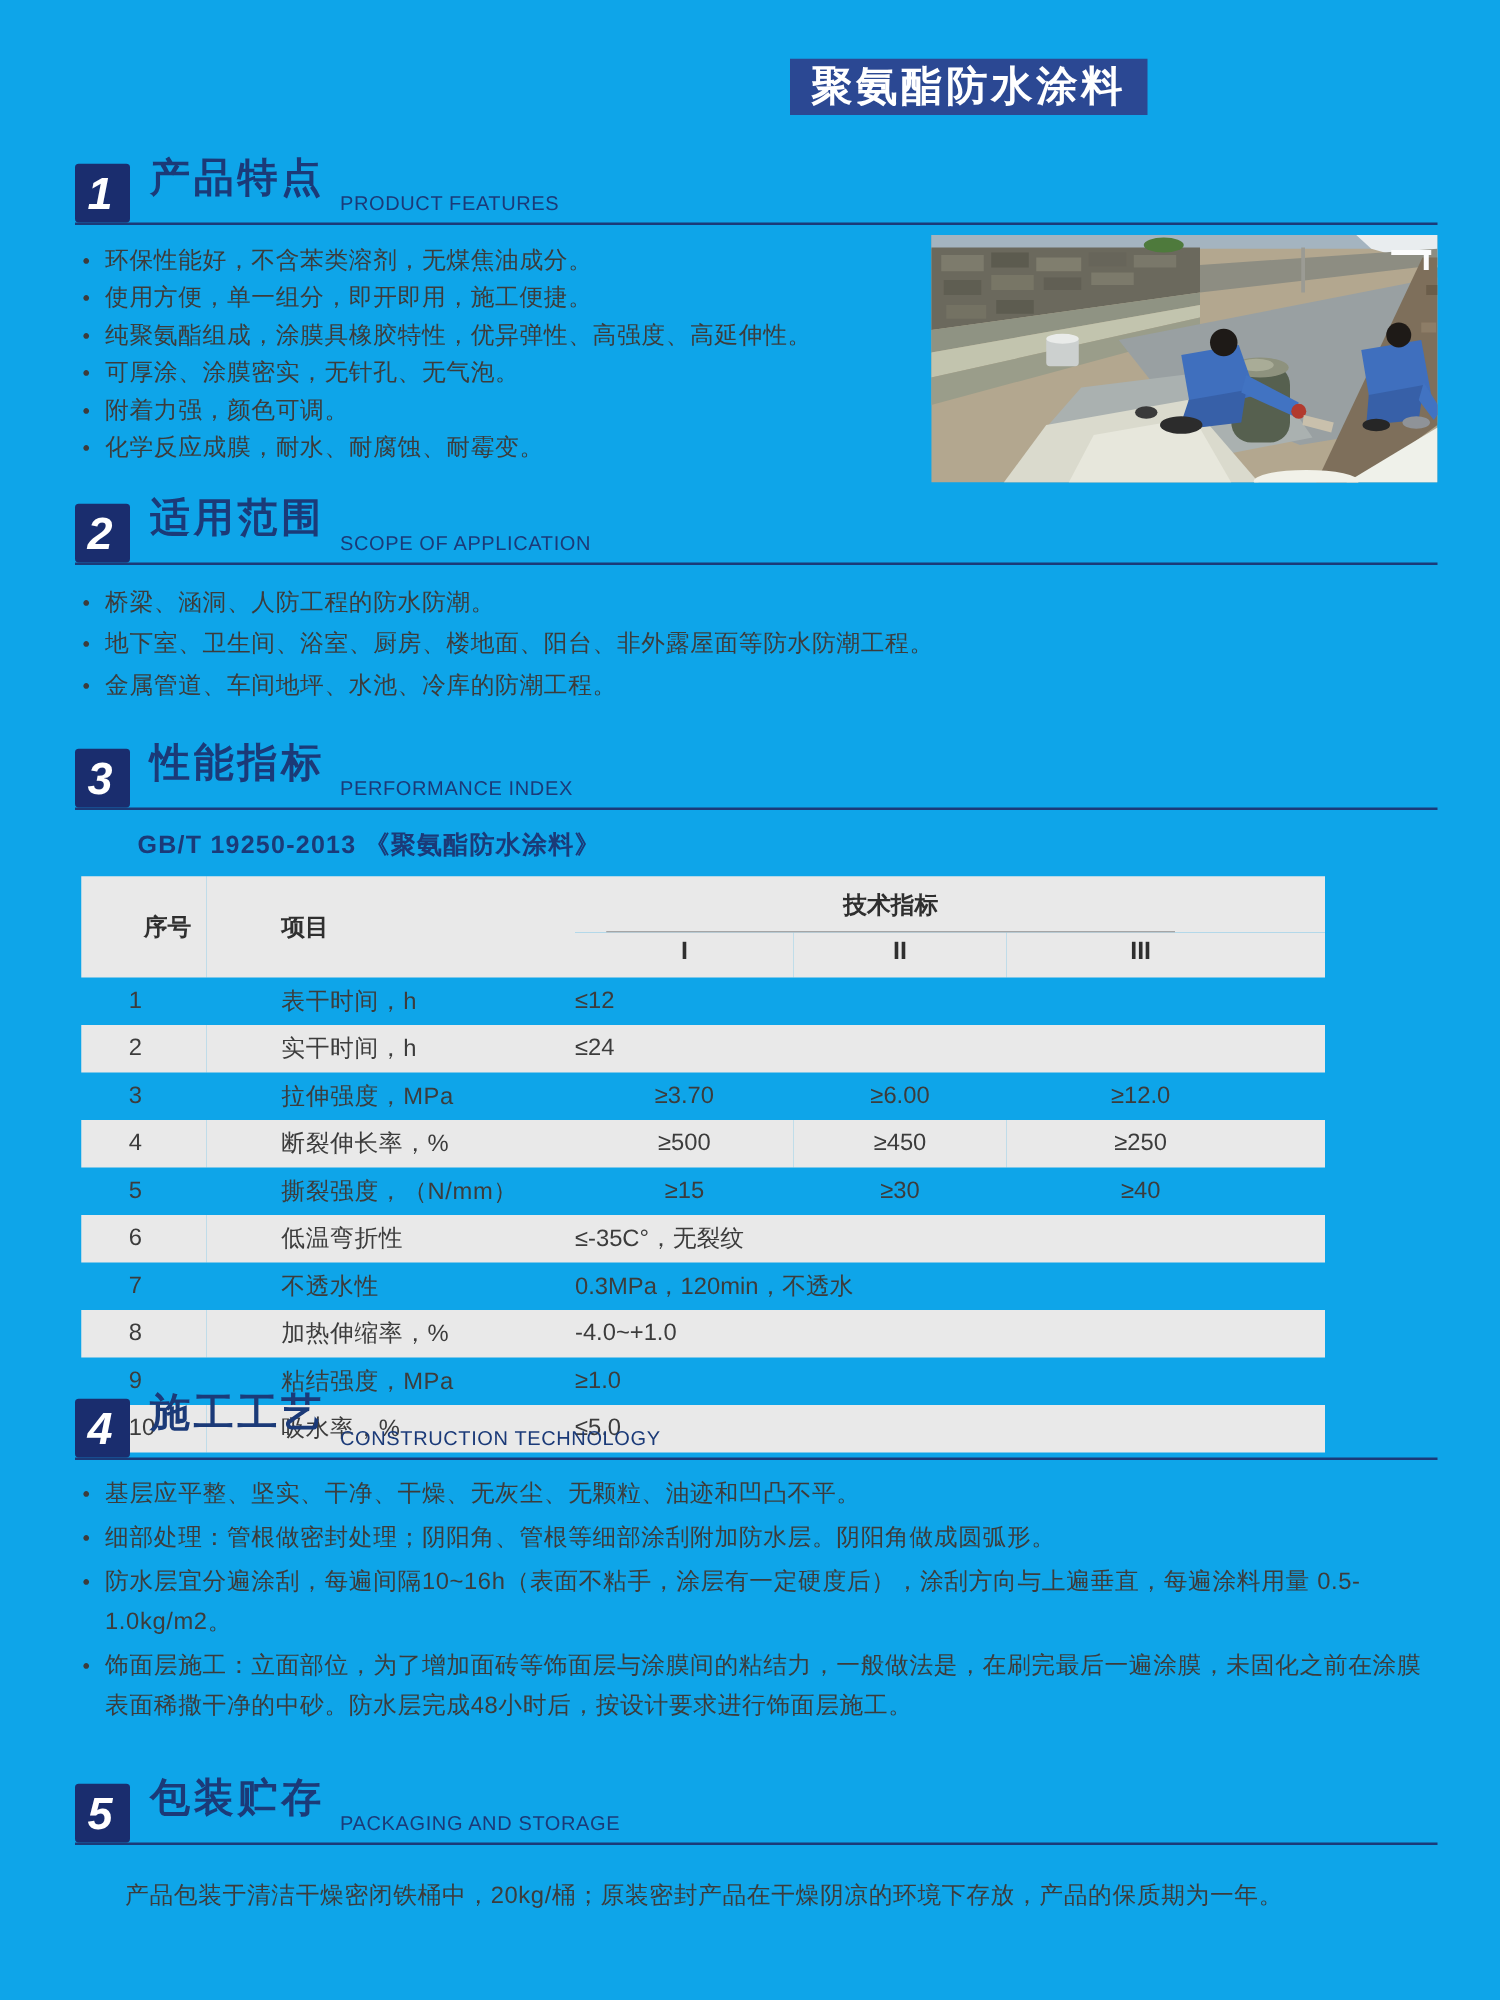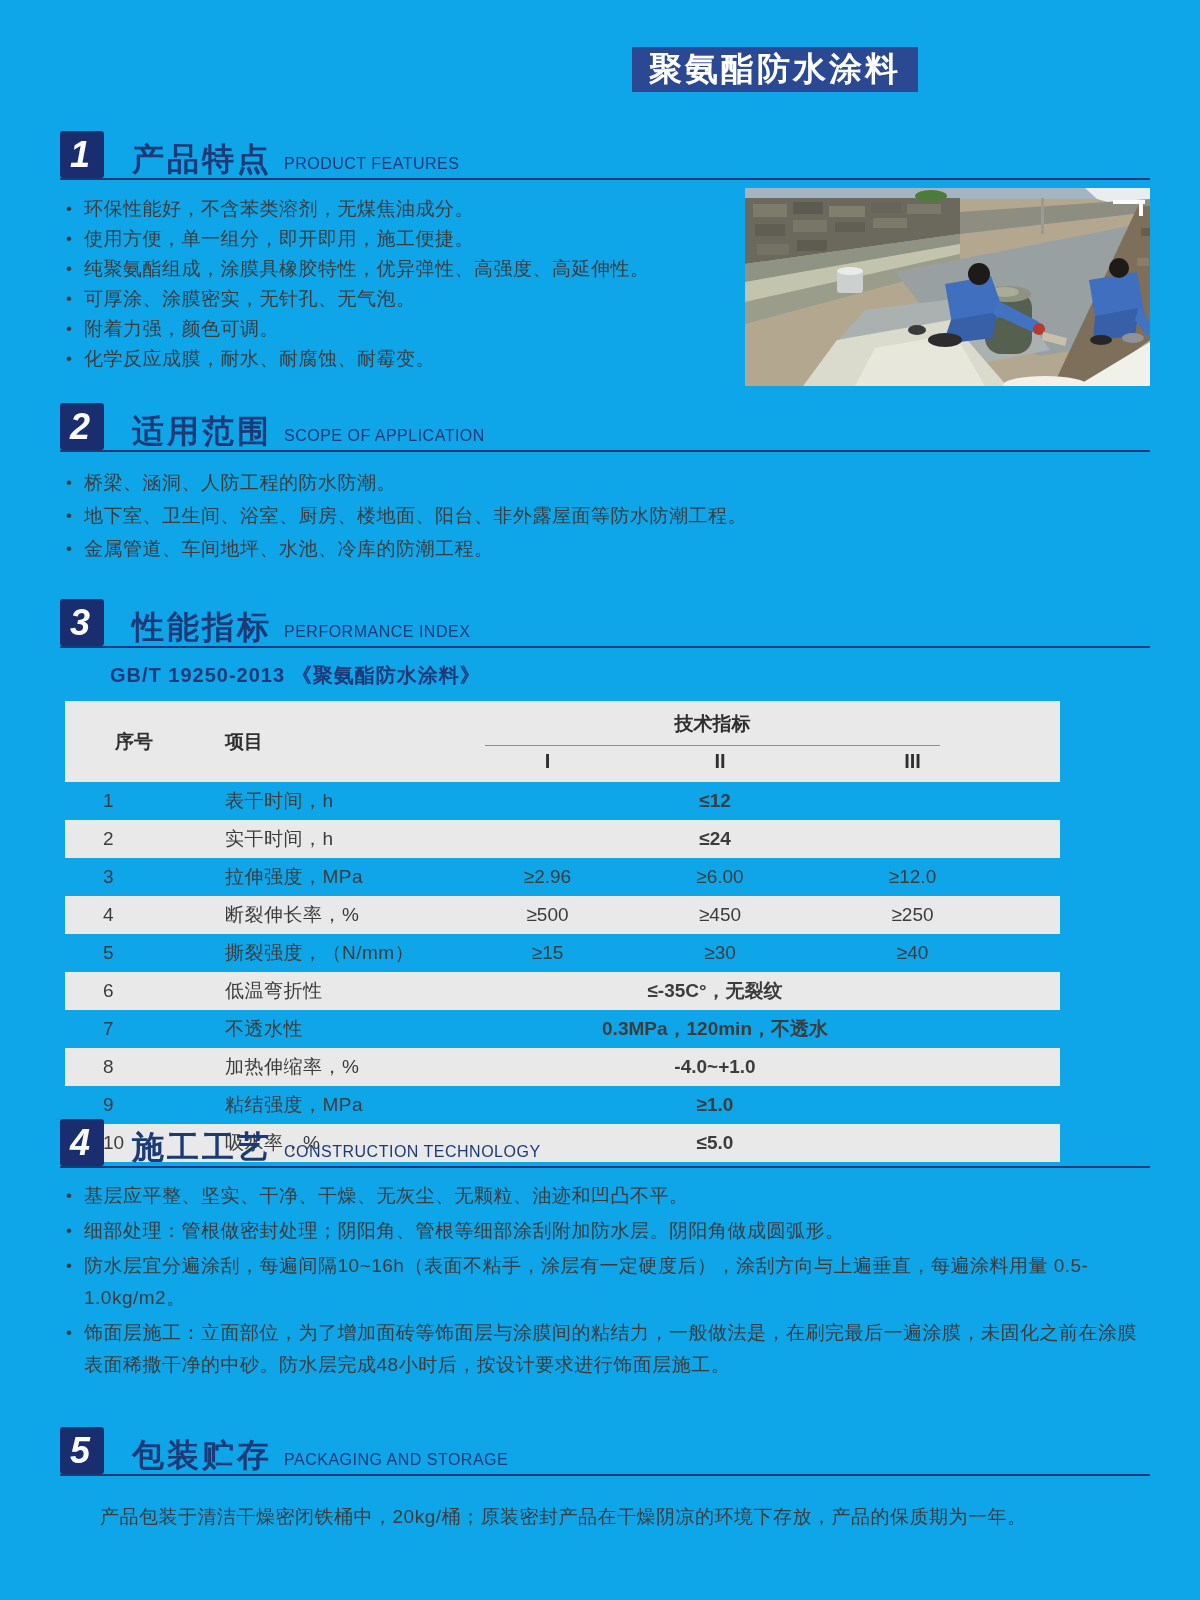--- a/index.html
+++ b/index.html
@@ -19,22 +19,22 @@
   .section { position:absolute; left:60px; width:1090px; }
   .sec-header {
     display:flex; align-items:flex-end; border-bottom:2px solid #1b3a78; height:52px;
   }
   .num-box {
     width:44px; height:47px; background:#1a2d6e; color:#fff; border-radius:3px;
     display:flex; align-items:center; justify-content:center;
     font-size:36px; font-weight:bold; font-style:italic; padding-right:4px;
   }
   .title-cn {
-    margin-left:28px; color:#1b3a78; font-size:32px; font-weight:bold;
-    letter-spacing:3px; line-height:1; padding-bottom:3px;
+    margin-left:16px; color:#1b3a78; font-size:32px; font-weight:bold;
+    letter-spacing:3px; line-height:1; padding-bottom:20px;
   }
   .title-en {
     margin-left:12px; color:#1b3a78; font-size:16px; font-weight:normal;
     letter-spacing:0.5px; padding-bottom:5px;
   }
   
   ul.bullets { list-style:none; margin-top:14px; }
   ul.bullets li {
     position:relative; padding-left:24px; font-size:19px; line-height:30px;
     color:#3c3c3c; letter-spacing:0.5px;
@@ -68,21 +68,21 @@
     text-align:center; font-weight:bold; font-size:19px;
   }
   tr.h2 th { height:36px; text-align:center; font-size:20px; padding-bottom:6px; }
   tr.h2 th.col-iii { padding-right:40px; }
   table.perf tbody tr { height:38px; }
   table.perf tbody tr:nth-child(even) { background:#e9e9e9; }
   td.no   { padding-left:38px; color:#3c3c3c; }
   td.item { padding-left:60px; color:#3c3c3c; letter-spacing:0.5px; }
   td.val  { text-align:center; }
   td.val.col-iii { padding-right:40px; }
-  td.spanv { text-align:center; padding-right:90px;font-weight:bold; }
+  td.spanv { text-align:left; padding-right:90px; }
   
   .pack-text { margin:26px 0 0 40px; font-size:19px; line-height:30px; letter-spacing:0.5px; color:#3c3c3c; }
 </style>
 </head>
 <body>
 
 <div class="page">
 
   <div class="top-banner">
     <span>聚氨酯防水涂料</span>
@@ -224,21 +224,21 @@
           <td class="spanv" colspan="3">≤12</td>
         </tr>
         <tr>
           <td class="no">2</td>
           <td class="item">实干时间，h</td>
           <td class="spanv" colspan="3">≤24</td>
         </tr>
         <tr>
           <td class="no">3</td>
           <td class="item">拉伸强度，MPa</td>
-          <td class="val">≥2.96</td>
+          <td class="val">≥3.70</td>
           <td class="val">≥6.00</td>
           <td class="val col-iii">≥12.0</td>
         </tr>
         <tr>
           <td class="no">4</td>
           <td class="item">断裂伸长率，%</td>
           <td class="val">≥500</td>
           <td class="val">≥450</td>
           <td class="val col-iii">≥250</td>
         </tr>

